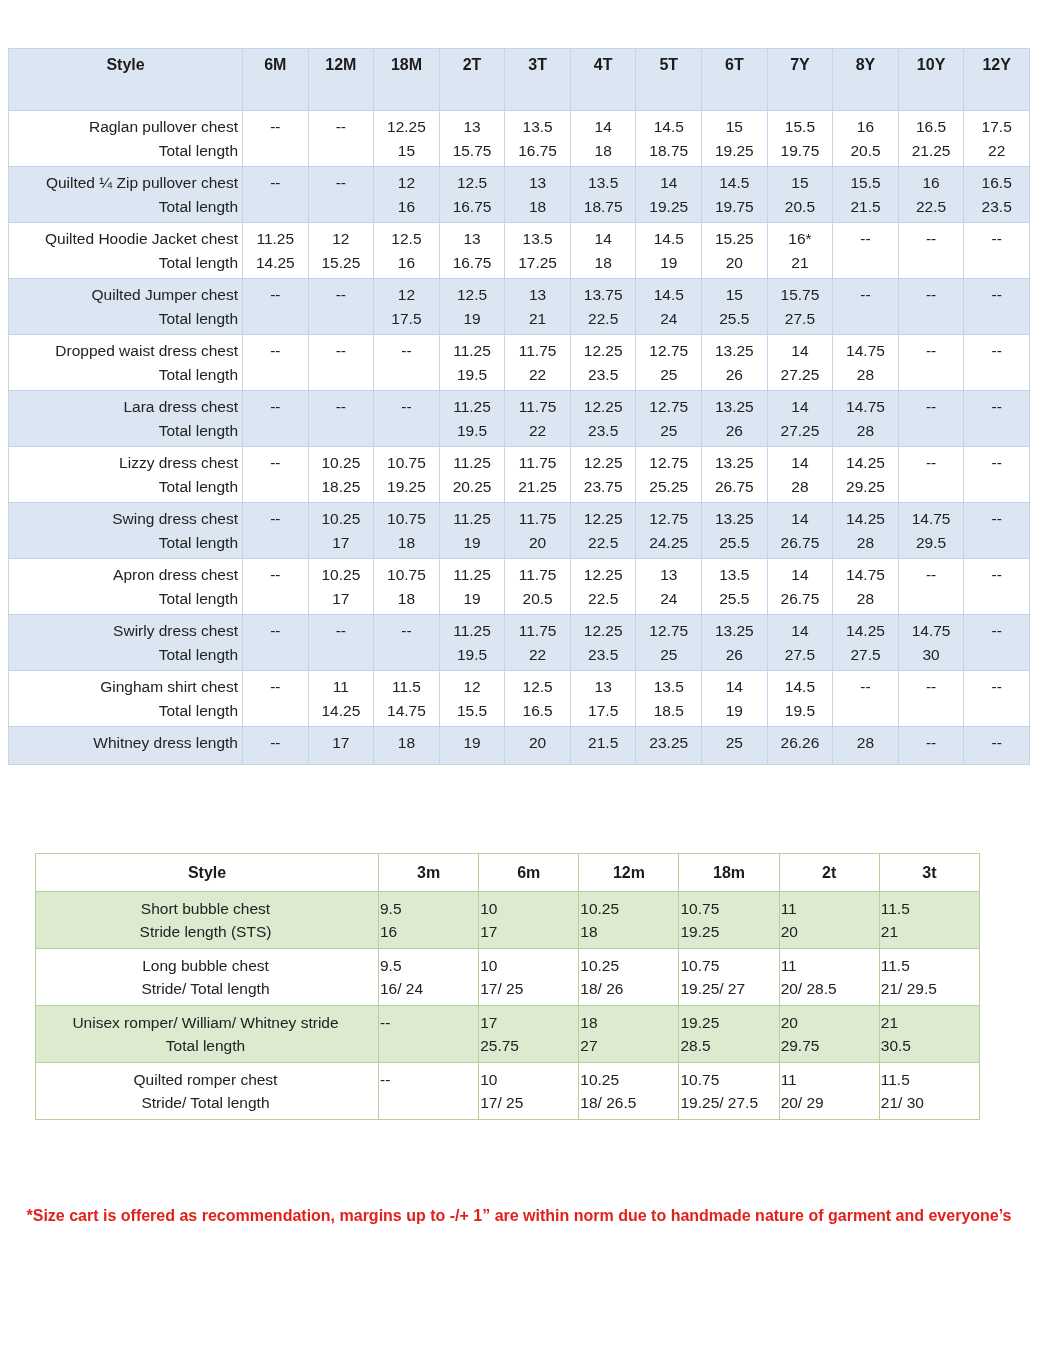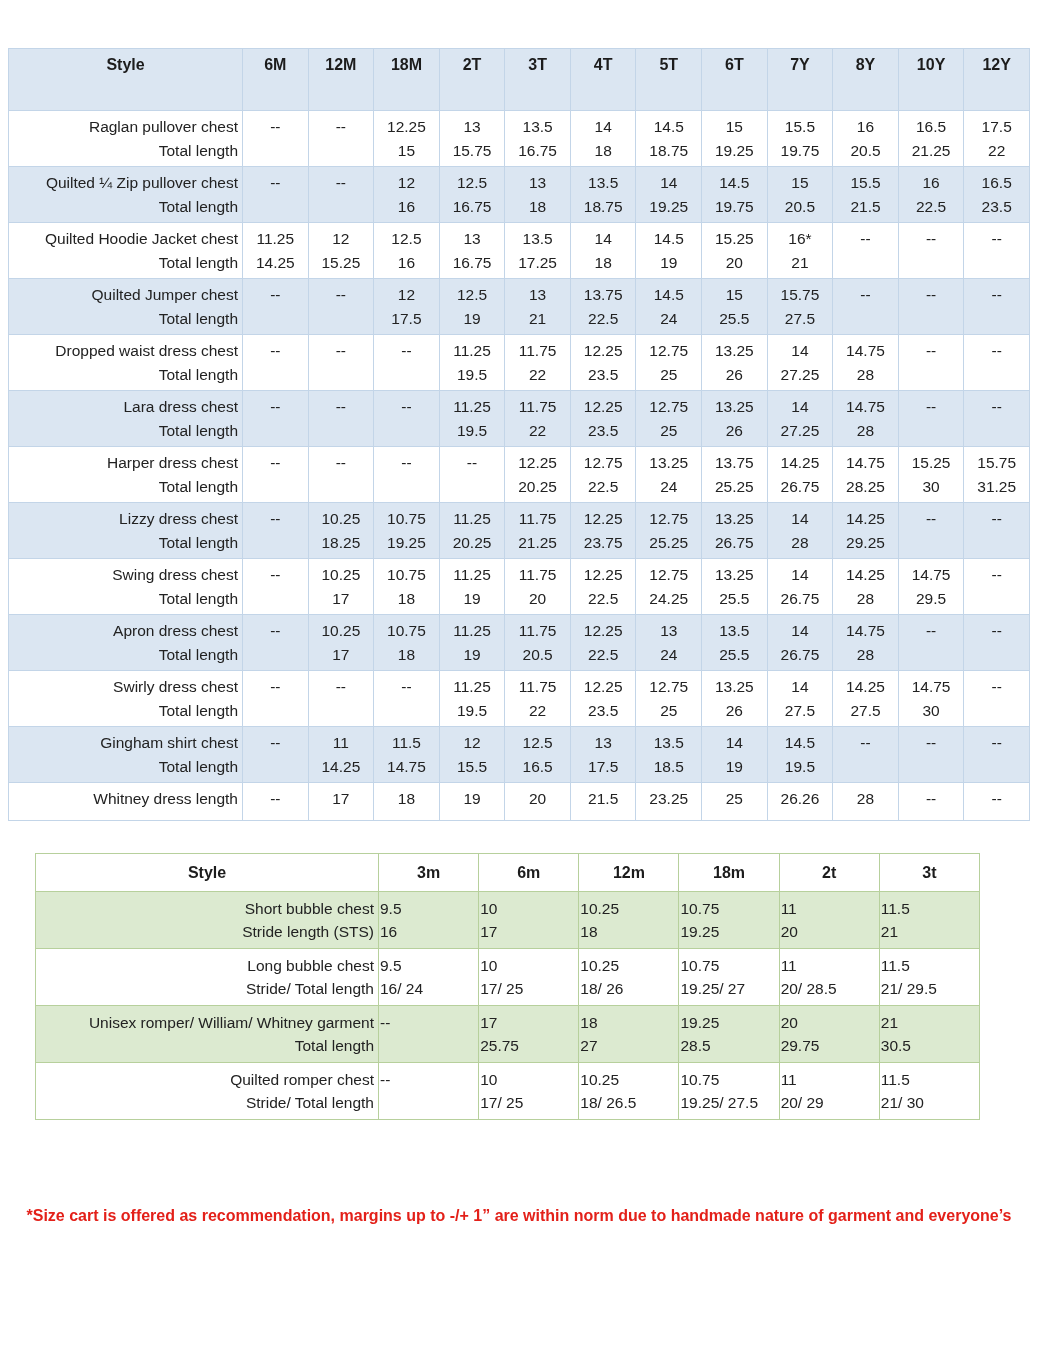--- a/index.html
+++ b/index.html
@@ -57,21 +57,21 @@
   }
   #table2 tbody tr { height: 57px; }
   #table2 tbody tr:nth-child(odd) { background: #dcead0; }
   #table2 tbody tr:nth-child(even) { background: #ffffff; }
   #table2 td {
     font-size: 15.5px; text-align: left; vertical-align: top;
     padding-top: 5px; line-height: 1.5;
     white-space: pre-line;
   }
   #table2 td.style-col {
-    text-align: right; padding-right: 4px;
+    text-align: center; padding-right: 4px;
   }
 
   
   .footnote {
     position: absolute; left: 0; top: 1196px; width: 1038px;
     text-align: center;
     color: #e32019;
     font-weight: bold;
     font-size: 16px;
     line-height: 2.55;
@@ -257,44 +257,20 @@
           <td>13.25
 26</td>
           <td>14
 27.25</td>
           <td>14.75
 28</td>
           <td>--</td>
           <td>--</td>
         </tr>
         <tr>
-          <td class="style-col">Harper dress chest
-Total length</td>
-          <td>--</td>
-          <td>--</td>
-          <td>--</td>
-          <td>--</td>
-          <td>12.25
-20.25</td>
-          <td>12.75
-22.5</td>
-          <td>13.25
-24</td>
-          <td>13.75
-25.25</td>
-          <td>14.25
-26.75</td>
-          <td>14.75
-28.25</td>
-          <td>15.25
-30</td>
-          <td>15.75
-31.25</td>
-        </tr>
-        <tr>
           <td class="style-col">Lizzy dress chest
 Total length</td>
           <td>--</td>
           <td>10.25
 18.25</td>
           <td>10.75
 19.25</td>
           <td>11.25
 20.25</td>
           <td>11.75
@@ -477,21 +453,21 @@
           <td>10.25
 18/ 26</td>
           <td>10.75
 19.25/ 27</td>
           <td>11
 20/ 28.5</td>
           <td>11.5
 21/ 29.5</td>
         </tr>
         <tr>
-          <td class="style-col">Unisex romper/ William/ Whitney garment
+          <td class="style-col">Unisex romper/ William/ Whitney stride
 Total length</td>
           <td>--</td>
           <td>17
 25.75</td>
           <td>18
 27</td>
           <td>19.25
 28.5</td>
           <td>20
 29.75</td>

